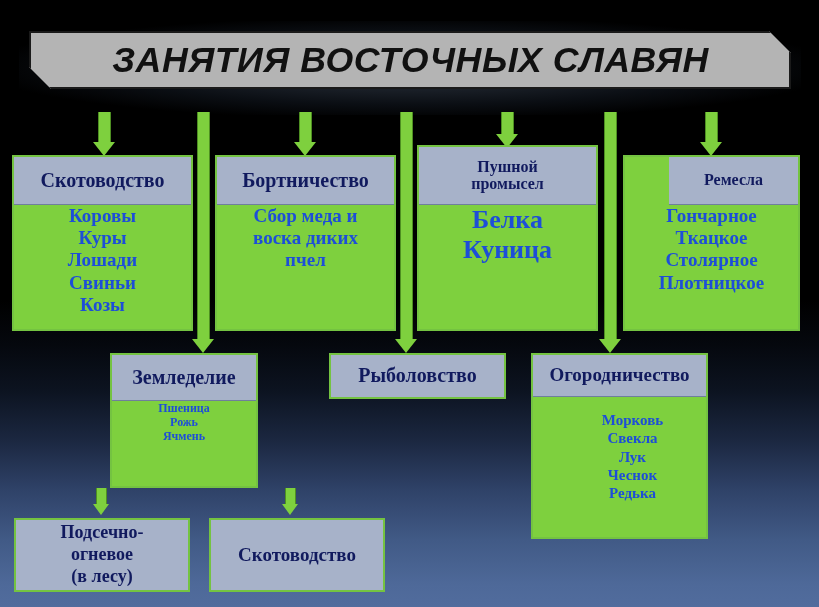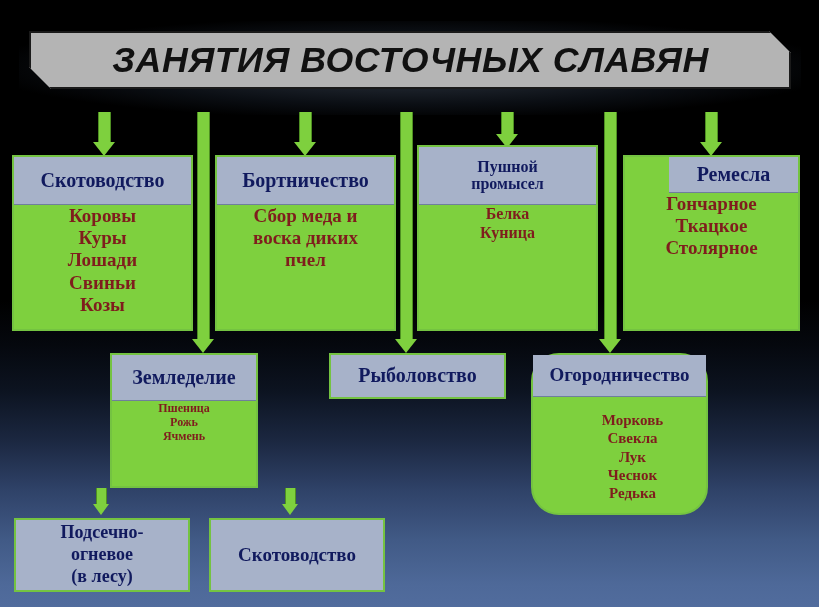--- a/index.html
+++ b/index.html
@@ -77,21 +77,21 @@
     text-align: center;
     display: flex;
     align-items: center;
     justify-content: center;
     flex-direction: column;
     line-height: 1.06;
     box-sizing: border-box;
     border-bottom: 1px solid #6f7f9b;
   }
   .node .body {
-    color: #7f1d1d;
+    color: #1d4ed8;
     font-weight: bold;
     text-align: right;
     display: flex;
     flex-direction: column;
     align-items: center;
     justify-content: center;
     line-height: 1.17;
     box-sizing: border-box;
     flex: 1;
   }
@@ -107,34 +107,34 @@
   #node-cattle   { left: 12px;  top: 155px; width: 181px; height: 176px; }
   #node-cattle .hdr { height: 48px; font-size: 20px; }
   #node-cattle .body { font-size: 19px; }
 
   #node-bee      { left: 215px; top: 155px; width: 181px; height: 176px; }
   #node-bee .hdr { height: 48px; font-size: 20px; }
   #node-bee .body { font-size: 19px; padding: 0 14px; }
 
   #node-fur      { left: 417px; top: 145px; width: 181px; height: 186px; }
   #node-fur .hdr { height: 58px; font-size: 16px; }
-  #node-fur .body { font-size: 16px; }
+  #node-fur .body { font-size: 26px; }
 
   #node-craft    { left: 623px; top: 155px; width: 177px; height: 176px; }
-  #node-craft .hdr { height: 36px; font-size: 20px; margin-left: 44px; }
+  #node-craft .hdr { height: 48px; font-size: 16px; margin-left: 44px; }
   #node-craft .body { font-size: 19px; }
 
   #node-farming  { left: 110px; top: 353px; width: 148px; height: 135px; }
   #node-farming .hdr { height: 46px; font-size: 20px; }
   #node-farming .body { font-size: 12px; }
 
   #node-fishing  { left: 329px; top: 353px; width: 177px; height: 46px; }
   #node-fishing .hdr { font-size: 20px; }
 
-  #node-garden   { left: 531px; top: 353px; width: 177px; height: 162px; border-radius: 28px; }
+  #node-garden   { left: 531px; top: 353px; width: 177px; height: 186px; }
   #node-garden .hdr { height: 42px; font-size: 19px; }
   #node-garden .body { font-size: 15px; padding-left: 26px; line-height: 1.22; margin-top: 14px; }
 
   #node-slash    { left: 14px;  top: 518px; width: 176px; height: 74px; background: #a7b2c9; }
   #node-slash .hdr { height: 100%; font-size: 18px; border-bottom: none; line-height: 1.22; }
 
   #node-fallow   { left: 209px; top: 518px; width: 176px; height: 74px; background: #a7b2c9; }
   #node-fallow .hdr { height: 100%; font-size: 19px; border-bottom: none; }
   .arrow-wrap { position: absolute; }
   .arrow-stem {
@@ -242,20 +242,21 @@
       <span>Куница</span>
     </div>
   </div>
 
   <div class="node" id="node-craft">
     <div class="hdr">Ремесла</div>
     <div class="body">
       <span>Гончарное</span>
       <span>Ткацкое</span>
       <span>Столярное</span>
+      <span>Плотницкое</span>
     </div>
   </div>
 
   <div class="node" id="node-farming">
     <div class="hdr">Земледелие</div>
     <div class="body">
       <span>Пшеница</span>
       <span>Рожь</span>
       <span>Ячмень</span>
     </div>

